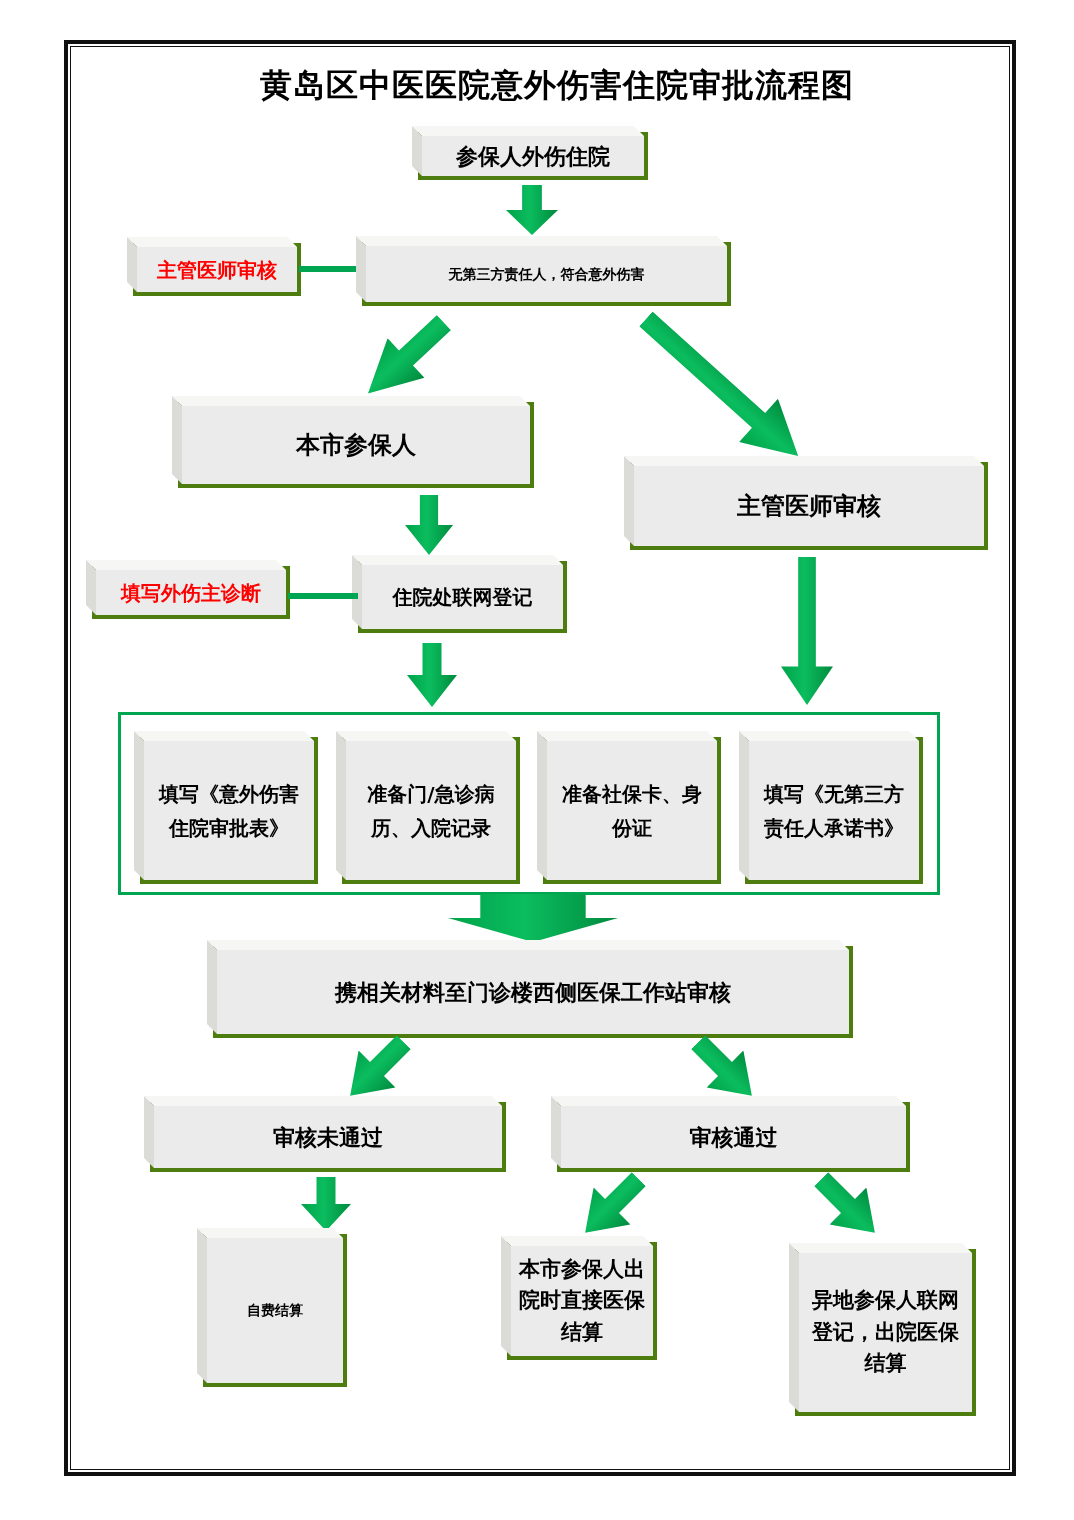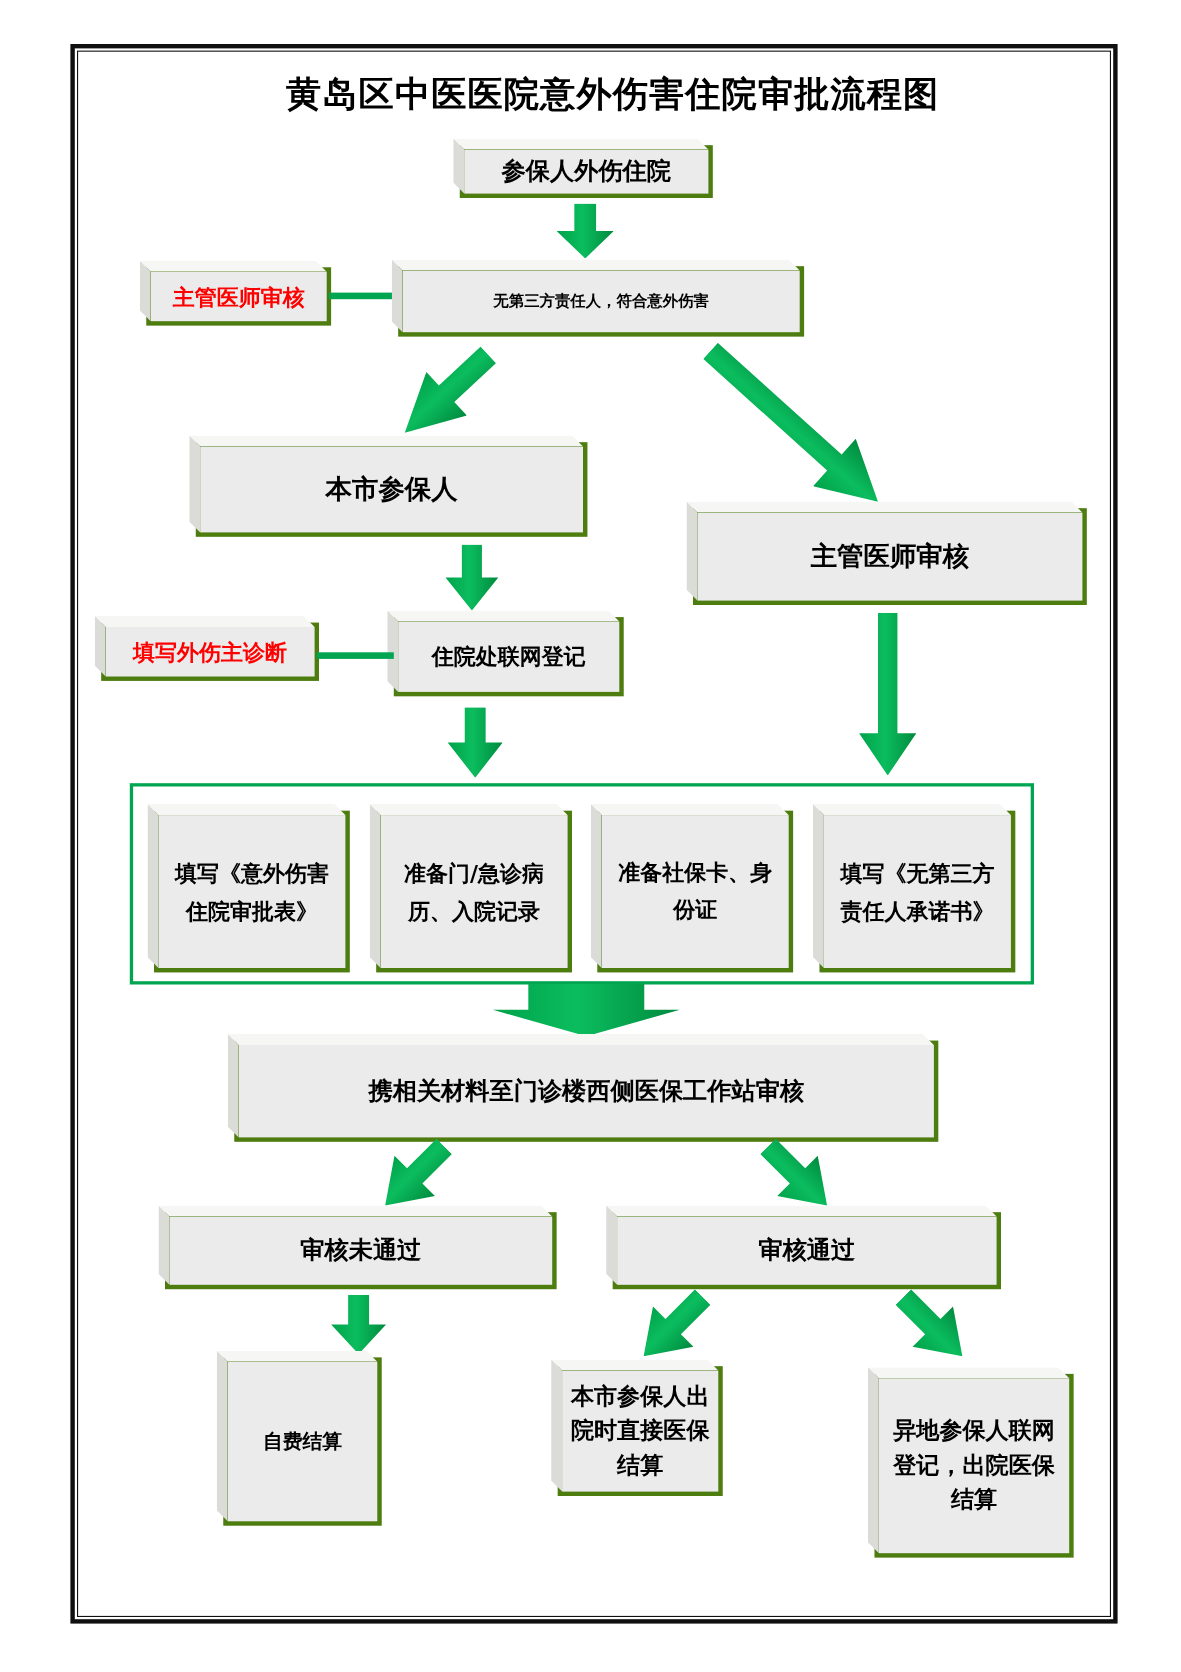--- a/index.html
+++ b/index.html
@@ -101,15 +101,15 @@
 <div class="arrow a-std" style="left:351px;top:1031px;width:52px;height:76px;transform:rotate(45deg);"></div>
 <div class="arrow a-std" style="left:699px;top:1031px;width:52px;height:76px;transform:rotate(-45deg);"></div>
 
 <div class="node" style="left:150px;top:1102px;width:356px;height:70px;font-size:22px;">审核未通过</div>
 <div class="node" style="left:557px;top:1102px;width:353px;height:70px;font-size:22px;text-align:center;">审核通过</div>
 
 <div class="arrow a-std" style="left:301px;top:1177px;width:50px;height:54px;"></div>
 <div class="arrow a-std" style="left:586px;top:1168px;width:52px;height:76px;transform:rotate(45deg);"></div>
 <div class="arrow a-std" style="left:822px;top:1168px;width:52px;height:76px;transform:rotate(-45deg);"></div>
 
-<div class="node" style="left:203px;top:1234px;width:144px;height:153px;font-size:18px;">自费结算</div>
+<div class="node" style="left:203px;top:1234px;width:144px;height:153px;font-size:14px;">自费结算</div>
 <div class="node" style="left:507px;top:1242px;width:150px;height:118px;font-size:21px;padding:4px;">本市参保人出院时直接医保结算</div>
 <div class="node" style="left:795px;top:1249px;width:181px;height:167px;font-size:21px;padding:6px;font-family:Liberation Serif, serif;">异地参保人联网登记，出院医保结算</div>
 
 </body></html>

